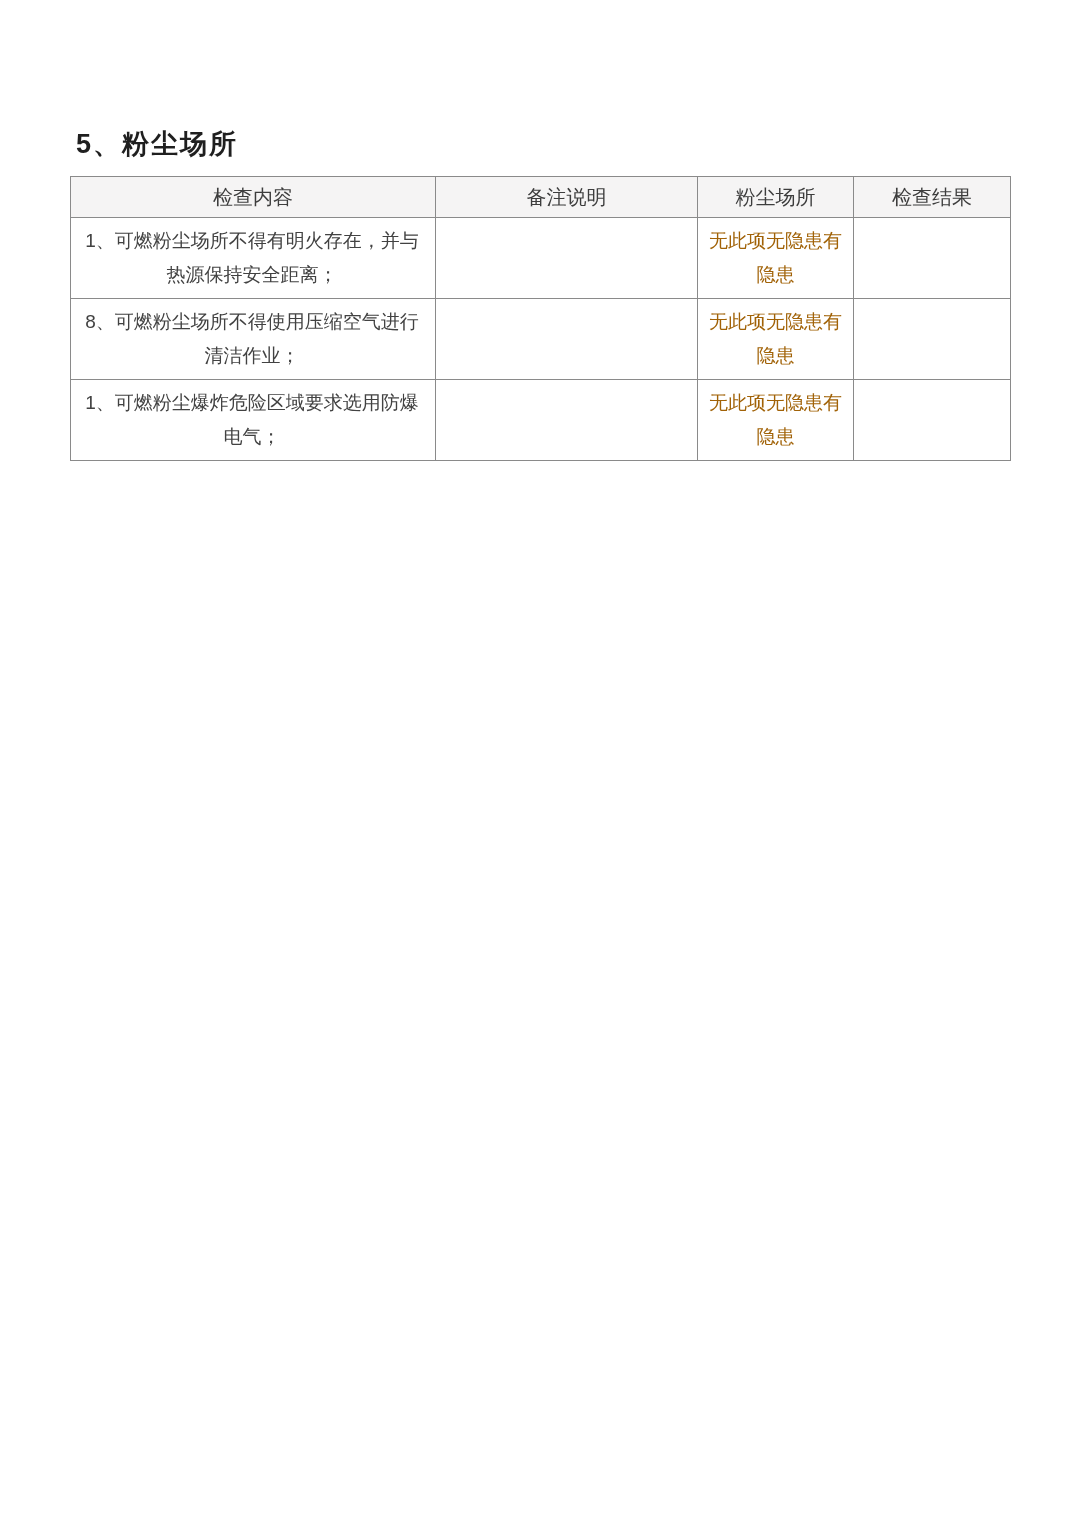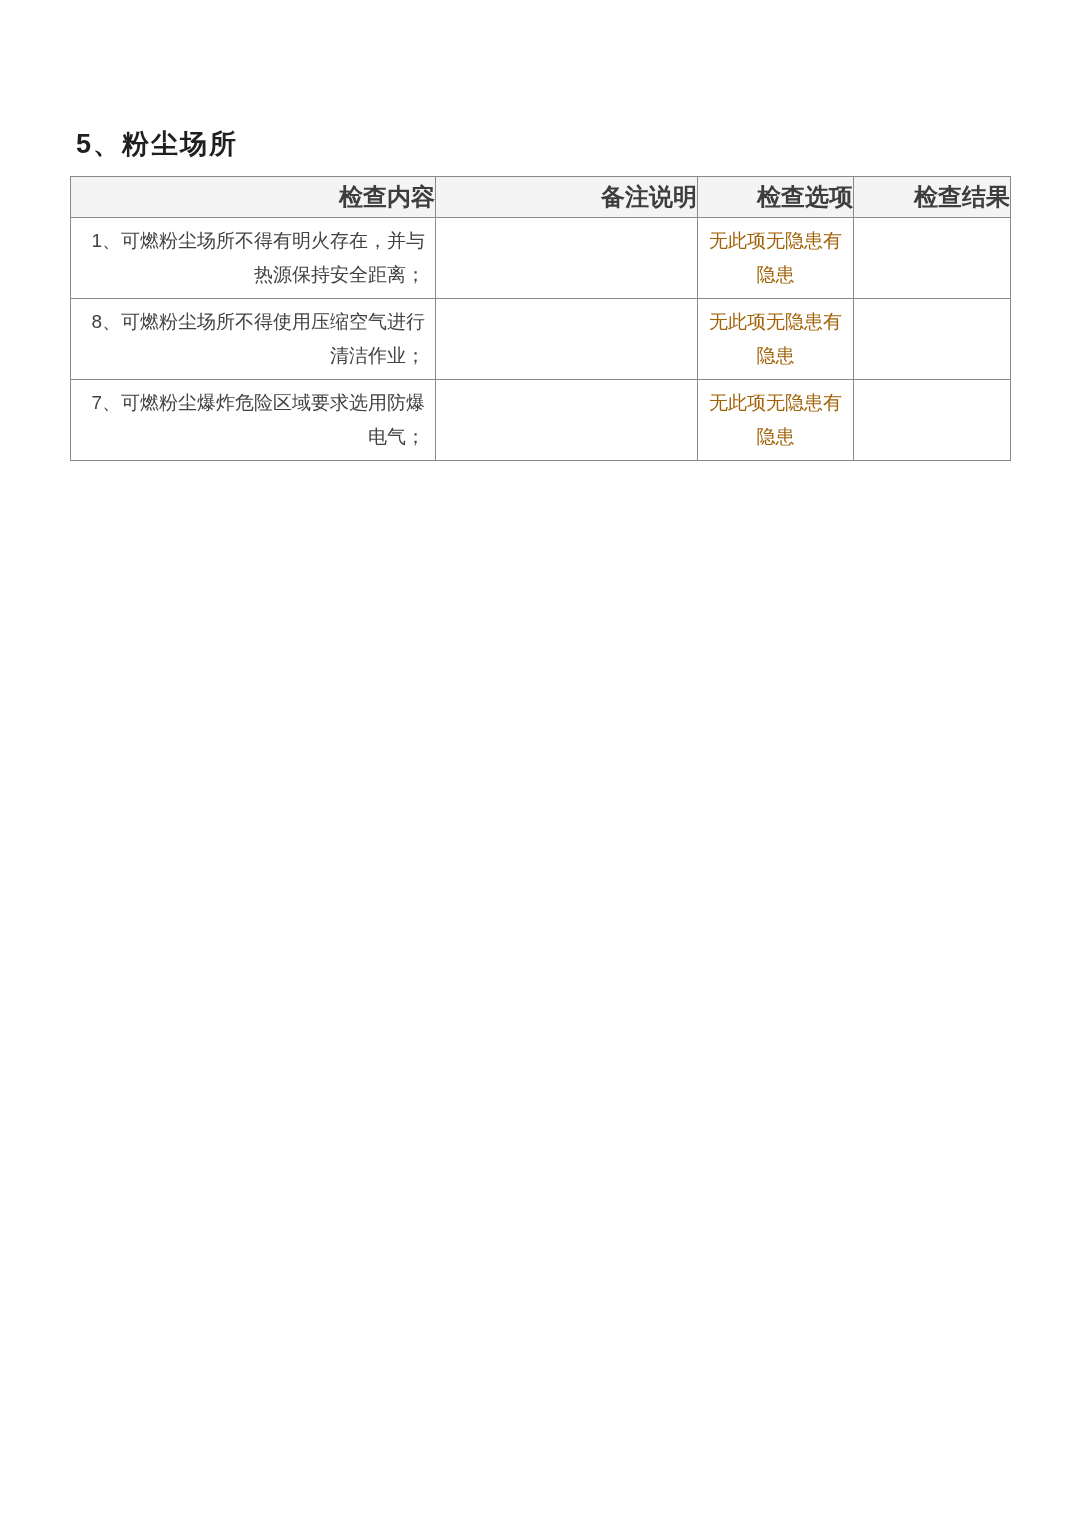--- a/index.html
+++ b/index.html
@@ -40,27 +40,27 @@
   table.checklist col.c3 { width: 156px; }
   table.checklist col.c4 { width: 157px; }
   table.checklist th,
   table.checklist td {
     border: 1px solid #8a8a8a;
     vertical-align: middle;
   }
   table.checklist thead th {
     height: 41px;
     background: #f5f4f4;
-    font-weight: bold;
-    font-size: 24px;
+    font-weight: normal;
+    font-size: 20px;
     color: #3d3d3d;
-    text-align: right;
+    text-align: center;
   }
   td.content-cell {
-    text-align: right;
+    text-align: center;
     padding: 6px 10px 6px 8px;
     line-height: 34px;
     color: #424242;
   }
   td.note-cell, td.result-cell {
     background: #ffffff;
   }
   td.options-cell {
     text-align: center;
     padding: 4px 6px;
@@ -84,39 +84,39 @@
     <colgroup>
       <col class="c1">
         <col class="c2">
         <col class="c3">
         <col class="c4">
     </colgroup>
     <thead>
       <tr>
         <th>检查内容</th>
         <th>备注说明</th>
-        <th>检查选项</th>
+        <th>粉尘场所</th>
         <th>检查结果</th>
       </tr>
     </thead>
     <tbody>
       <tr class="row-1">
         <td class="content-cell">1、可燃粉尘场所不得有明火存在，并与热源保持安全距离；</td>
         <td class="note-cell"></td>
         <td class="options-cell">无此项无隐患有隐患</td>
         <td class="result-cell"></td>
       </tr>
       <tr class="row-2">
         <td class="content-cell">8、可燃粉尘场所不得使用压缩空气进行清洁作业；</td>
         <td class="note-cell"></td>
         <td class="options-cell">无此项无隐患有隐患</td>
         <td class="result-cell"></td>
       </tr>
       <tr class="row-3">
-        <td class="content-cell">7、可燃粉尘爆炸危险区域要求选用防爆电气；</td>
+        <td class="content-cell">1、可燃粉尘爆炸危险区域要求选用防爆电气；</td>
         <td class="note-cell"></td>
         <td class="options-cell">无此项无隐患有隐患</td>
         <td class="result-cell"></td>
       </tr>
     </tbody>
   </table>
 
 </div>
 
 </body></html>

